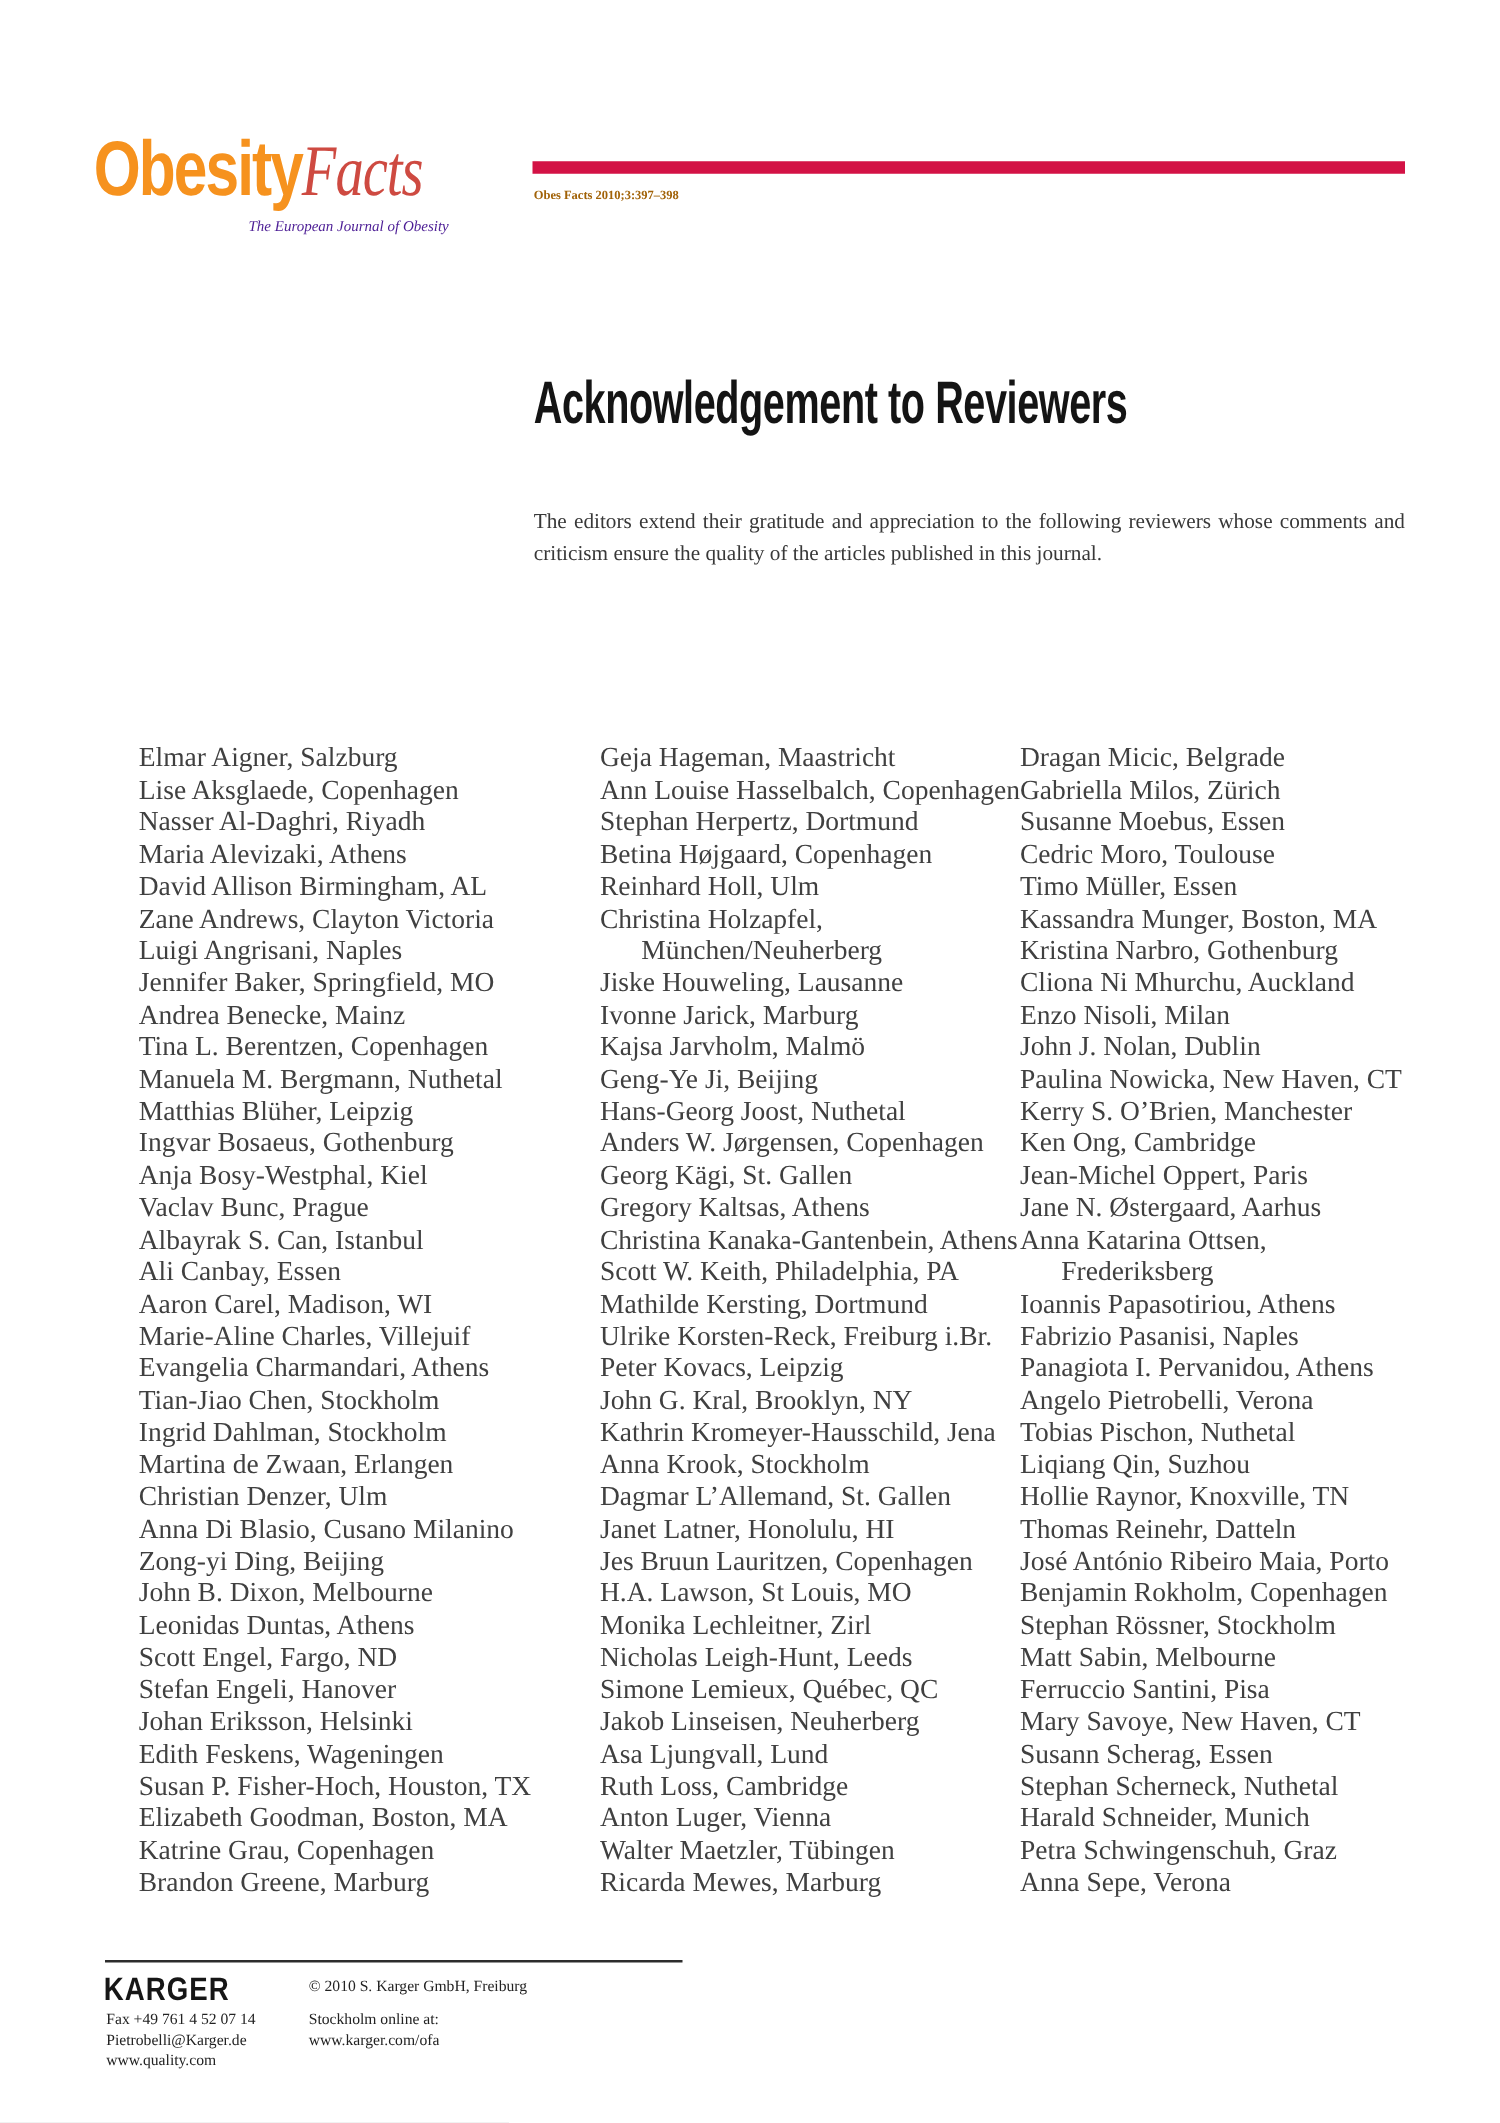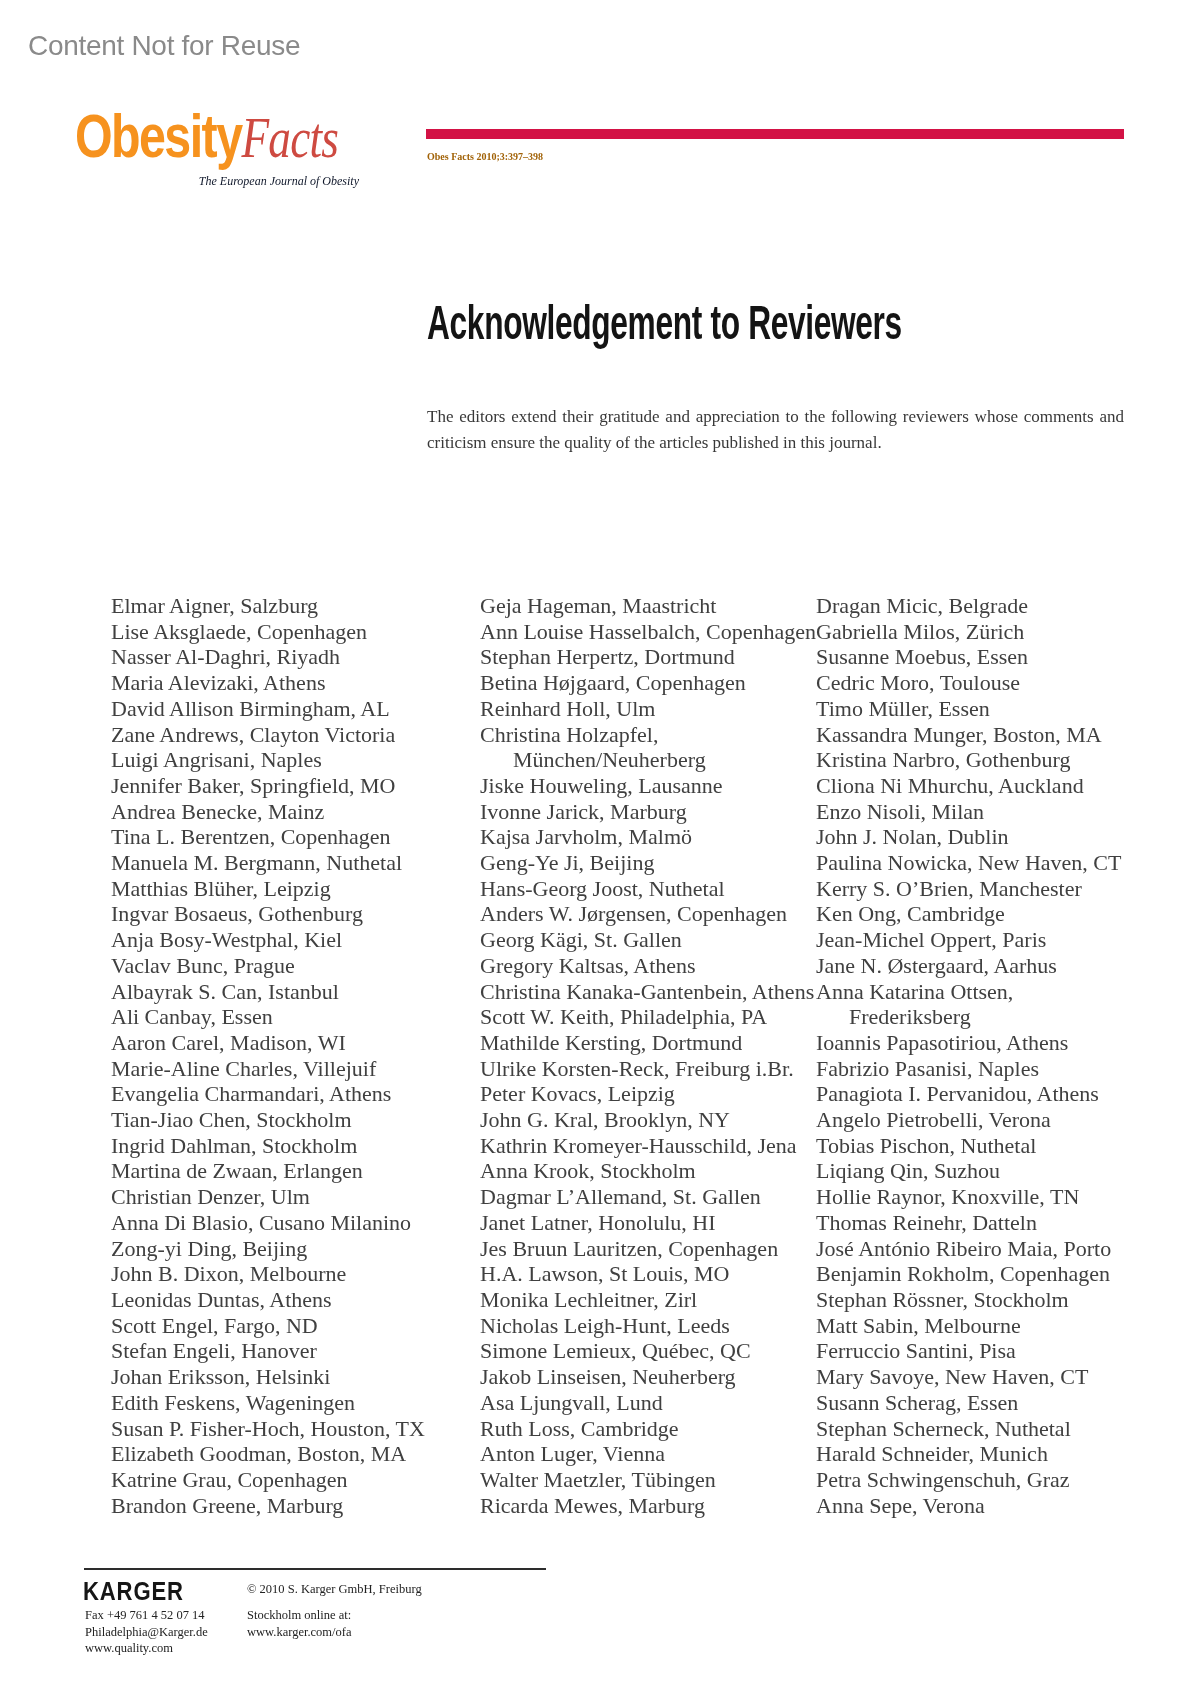--- a/index.html
+++ b/index.html
@@ -39,21 +39,21 @@
     font-family: "Liberation Serif", serif;
     font-style: italic;
     font-size: 58px;
     letter-spacing: -1px;
   }
   .logo-tagline {
     margin-top: 6px;
     text-align: right;
     font-style: italic;
     font-size: 12px;
-    color: #0f172a;
+    color: #4c1d95;
   }
   .red-bar { position: absolute; left: 426px; top: 129px; width: 698px; height: 10px; }
   .journal-ref {
     position: absolute;
     left: 427px; top: 151px;
     font-family: Liberation Serif, serif;
     font-weight: bold;
     font-size: 10px;
     color: #a16207;
   }
@@ -106,21 +106,20 @@
   .footer-small { font-size: 12.5px; line-height: 16.5px; color: #222222; }
   .footer-left  { position: absolute; left: 85px;  top: 1607px; }
   .footer-copy  { position: absolute; left: 247px; top: 1581px; }
   .footer-online{ position: absolute; left: 247px; top: 1607px; }
 </style>
 </head>
 <body>
 
 <div class="page">
 
-  <div class="watermark">Content Not for Reuse</div>
 
   <div class="logo">
     <div class="logo-mark">
       <span class="logo-obesity" style="color: rgb(246, 146, 30);">Obesity</span><span class="logo-facts" style="color: rgb(206, 74, 65);">Facts</span>
     </div>
     <div class="logo-tagline">The European Journal of Obesity</div>
   </div>
 
   <div class="red-bar" style="background: rgb(211, 18, 69);"></div>
 
@@ -132,21 +131,21 @@
 
   <div class="name-col col1"><div class="name-line">Elmar Aigner, Salzburg</div><div class="name-line">Lise Aksglaede, Copenhagen</div><div class="name-line">Nasser Al-Daghri, Riyadh</div><div class="name-line">Maria Alevizaki, Athens</div><div class="name-line">David Allison Birmingham, AL</div><div class="name-line">Zane Andrews, Clayton Victoria</div><div class="name-line">Luigi Angrisani, Naples</div><div class="name-line">Jennifer Baker, Springfield, MO</div><div class="name-line">Andrea Benecke, Mainz</div><div class="name-line">Tina L. Berentzen, Copenhagen</div><div class="name-line">Manuela M. Bergmann, Nuthetal</div><div class="name-line">Matthias Blüher, Leipzig</div><div class="name-line">Ingvar Bosaeus, Gothenburg</div><div class="name-line">Anja Bosy-Westphal, Kiel</div><div class="name-line">Vaclav Bunc, Prague</div><div class="name-line">Albayrak S. Can, Istanbul</div><div class="name-line">Ali Canbay, Essen</div><div class="name-line">Aaron Carel, Madison, WI</div><div class="name-line">Marie-Aline Charles, Villejuif</div><div class="name-line">Evangelia Charmandari, Athens</div><div class="name-line">Tian-Jiao Chen, Stockholm</div><div class="name-line">Ingrid Dahlman, Stockholm</div><div class="name-line">Martina de Zwaan, Erlangen</div><div class="name-line">Christian Denzer, Ulm</div><div class="name-line">Anna Di Blasio, Cusano Milanino</div><div class="name-line">Zong-yi Ding, Beijing</div><div class="name-line">John B. Dixon, Melbourne</div><div class="name-line">Leonidas Duntas, Athens</div><div class="name-line">Scott Engel, Fargo, ND</div><div class="name-line">Stefan Engeli, Hanover</div><div class="name-line">Johan Eriksson, Helsinki</div><div class="name-line">Edith Feskens, Wageningen</div><div class="name-line">Susan P. Fisher-Hoch, Houston, TX</div><div class="name-line">Elizabeth Goodman, Boston, MA</div><div class="name-line">Katrine Grau, Copenhagen</div><div class="name-line">Brandon Greene, Marburg</div></div>
   <div class="name-col col2"><div class="name-line">Geja Hageman, Maastricht</div><div class="name-line">Ann Louise Hasselbalch, Copenhagen</div><div class="name-line">Stephan Herpertz, Dortmund</div><div class="name-line">Betina Højgaard, Copenhagen</div><div class="name-line">Reinhard Holl, Ulm</div><div class="name-line">Christina Holzapfel,</div><div class="name-line">      München/Neuherberg</div><div class="name-line">Jiske Houweling, Lausanne</div><div class="name-line">Ivonne Jarick, Marburg</div><div class="name-line">Kajsa Jarvholm, Malmö</div><div class="name-line">Geng-Ye Ji, Beijing</div><div class="name-line">Hans-Georg Joost, Nuthetal</div><div class="name-line">Anders W. Jørgensen, Copenhagen</div><div class="name-line">Georg Kägi, St. Gallen</div><div class="name-line">Gregory Kaltsas, Athens</div><div class="name-line">Christina Kanaka-Gantenbein, Athens</div><div class="name-line">Scott W. Keith, Philadelphia, PA</div><div class="name-line">Mathilde Kersting, Dortmund</div><div class="name-line">Ulrike Korsten-Reck, Freiburg i.Br.</div><div class="name-line">Peter Kovacs, Leipzig</div><div class="name-line">John G. Kral, Brooklyn, NY</div><div class="name-line">Kathrin Kromeyer-Hausschild, Jena</div><div class="name-line">Anna Krook, Stockholm</div><div class="name-line">Dagmar L’Allemand, St. Gallen</div><div class="name-line">Janet Latner, Honolulu, HI</div><div class="name-line">Jes Bruun Lauritzen, Copenhagen</div><div class="name-line">H.A. Lawson, St Louis, MO</div><div class="name-line">Monika Lechleitner, Zirl</div><div class="name-line">Nicholas Leigh-Hunt, Leeds</div><div class="name-line">Simone Lemieux, Québec, QC</div><div class="name-line">Jakob Linseisen, Neuherberg</div><div class="name-line">Asa Ljungvall, Lund</div><div class="name-line">Ruth Loss, Cambridge</div><div class="name-line">Anton Luger, Vienna</div><div class="name-line">Walter Maetzler, Tübingen</div><div class="name-line">Ricarda Mewes, Marburg</div></div>
   <div class="name-col col3"><div class="name-line">Dragan Micic, Belgrade</div><div class="name-line">Gabriella Milos, Zürich</div><div class="name-line">Susanne Moebus, Essen</div><div class="name-line">Cedric Moro, Toulouse</div><div class="name-line">Timo Müller, Essen</div><div class="name-line">Kassandra Munger, Boston, MA</div><div class="name-line">Kristina Narbro, Gothenburg</div><div class="name-line">Cliona Ni Mhurchu, Auckland</div><div class="name-line">Enzo Nisoli, Milan</div><div class="name-line">John J. Nolan, Dublin</div><div class="name-line">Paulina Nowicka, New Haven, CT</div><div class="name-line">Kerry S. O’Brien, Manchester</div><div class="name-line">Ken Ong, Cambridge</div><div class="name-line">Jean-Michel Oppert, Paris</div><div class="name-line">Jane N. Østergaard, Aarhus</div><div class="name-line">Anna Katarina Ottsen,</div><div class="name-line">      Frederiksberg</div><div class="name-line">Ioannis Papasotiriou, Athens</div><div class="name-line">Fabrizio Pasanisi, Naples</div><div class="name-line">Panagiota I. Pervanidou, Athens</div><div class="name-line">Angelo Pietrobelli, Verona</div><div class="name-line">Tobias Pischon, Nuthetal</div><div class="name-line">Liqiang Qin, Suzhou</div><div class="name-line">Hollie Raynor, Knoxville, TN</div><div class="name-line">Thomas Reinehr, Datteln</div><div class="name-line">José António Ribeiro Maia, Porto</div><div class="name-line">Benjamin Rokholm, Copenhagen</div><div class="name-line">Stephan Rössner, Stockholm</div><div class="name-line">Matt Sabin, Melbourne</div><div class="name-line">Ferruccio Santini, Pisa</div><div class="name-line">Mary Savoye, New Haven, CT</div><div class="name-line">Susann Scherag, Essen</div><div class="name-line">Stephan Scherneck, Nuthetal</div><div class="name-line">Harald Schneider, Munich</div><div class="name-line">Petra Schwingenschuh, Graz</div><div class="name-line">Anna Sepe, Verona</div></div>
 
   <div class="footer-rule"></div>
   <div class="karger">KARGER</div>
 
   <div class="footer-left footer-small">
     <div>Fax +49 761 4 52 07 14</div>
-    <div>Philadelphia@Karger.de</div>
+    <div>Pietrobelli@Karger.de</div>
     <div>www.quality.com</div>
   </div>
 
   <div class="footer-copy footer-small">© 2010 S. Karger GmbH, Freiburg</div>
 
   <div class="footer-online footer-small">
     <div>Stockholm online at:</div>
     <div>www.karger.com/ofa</div>
   </div>
 

